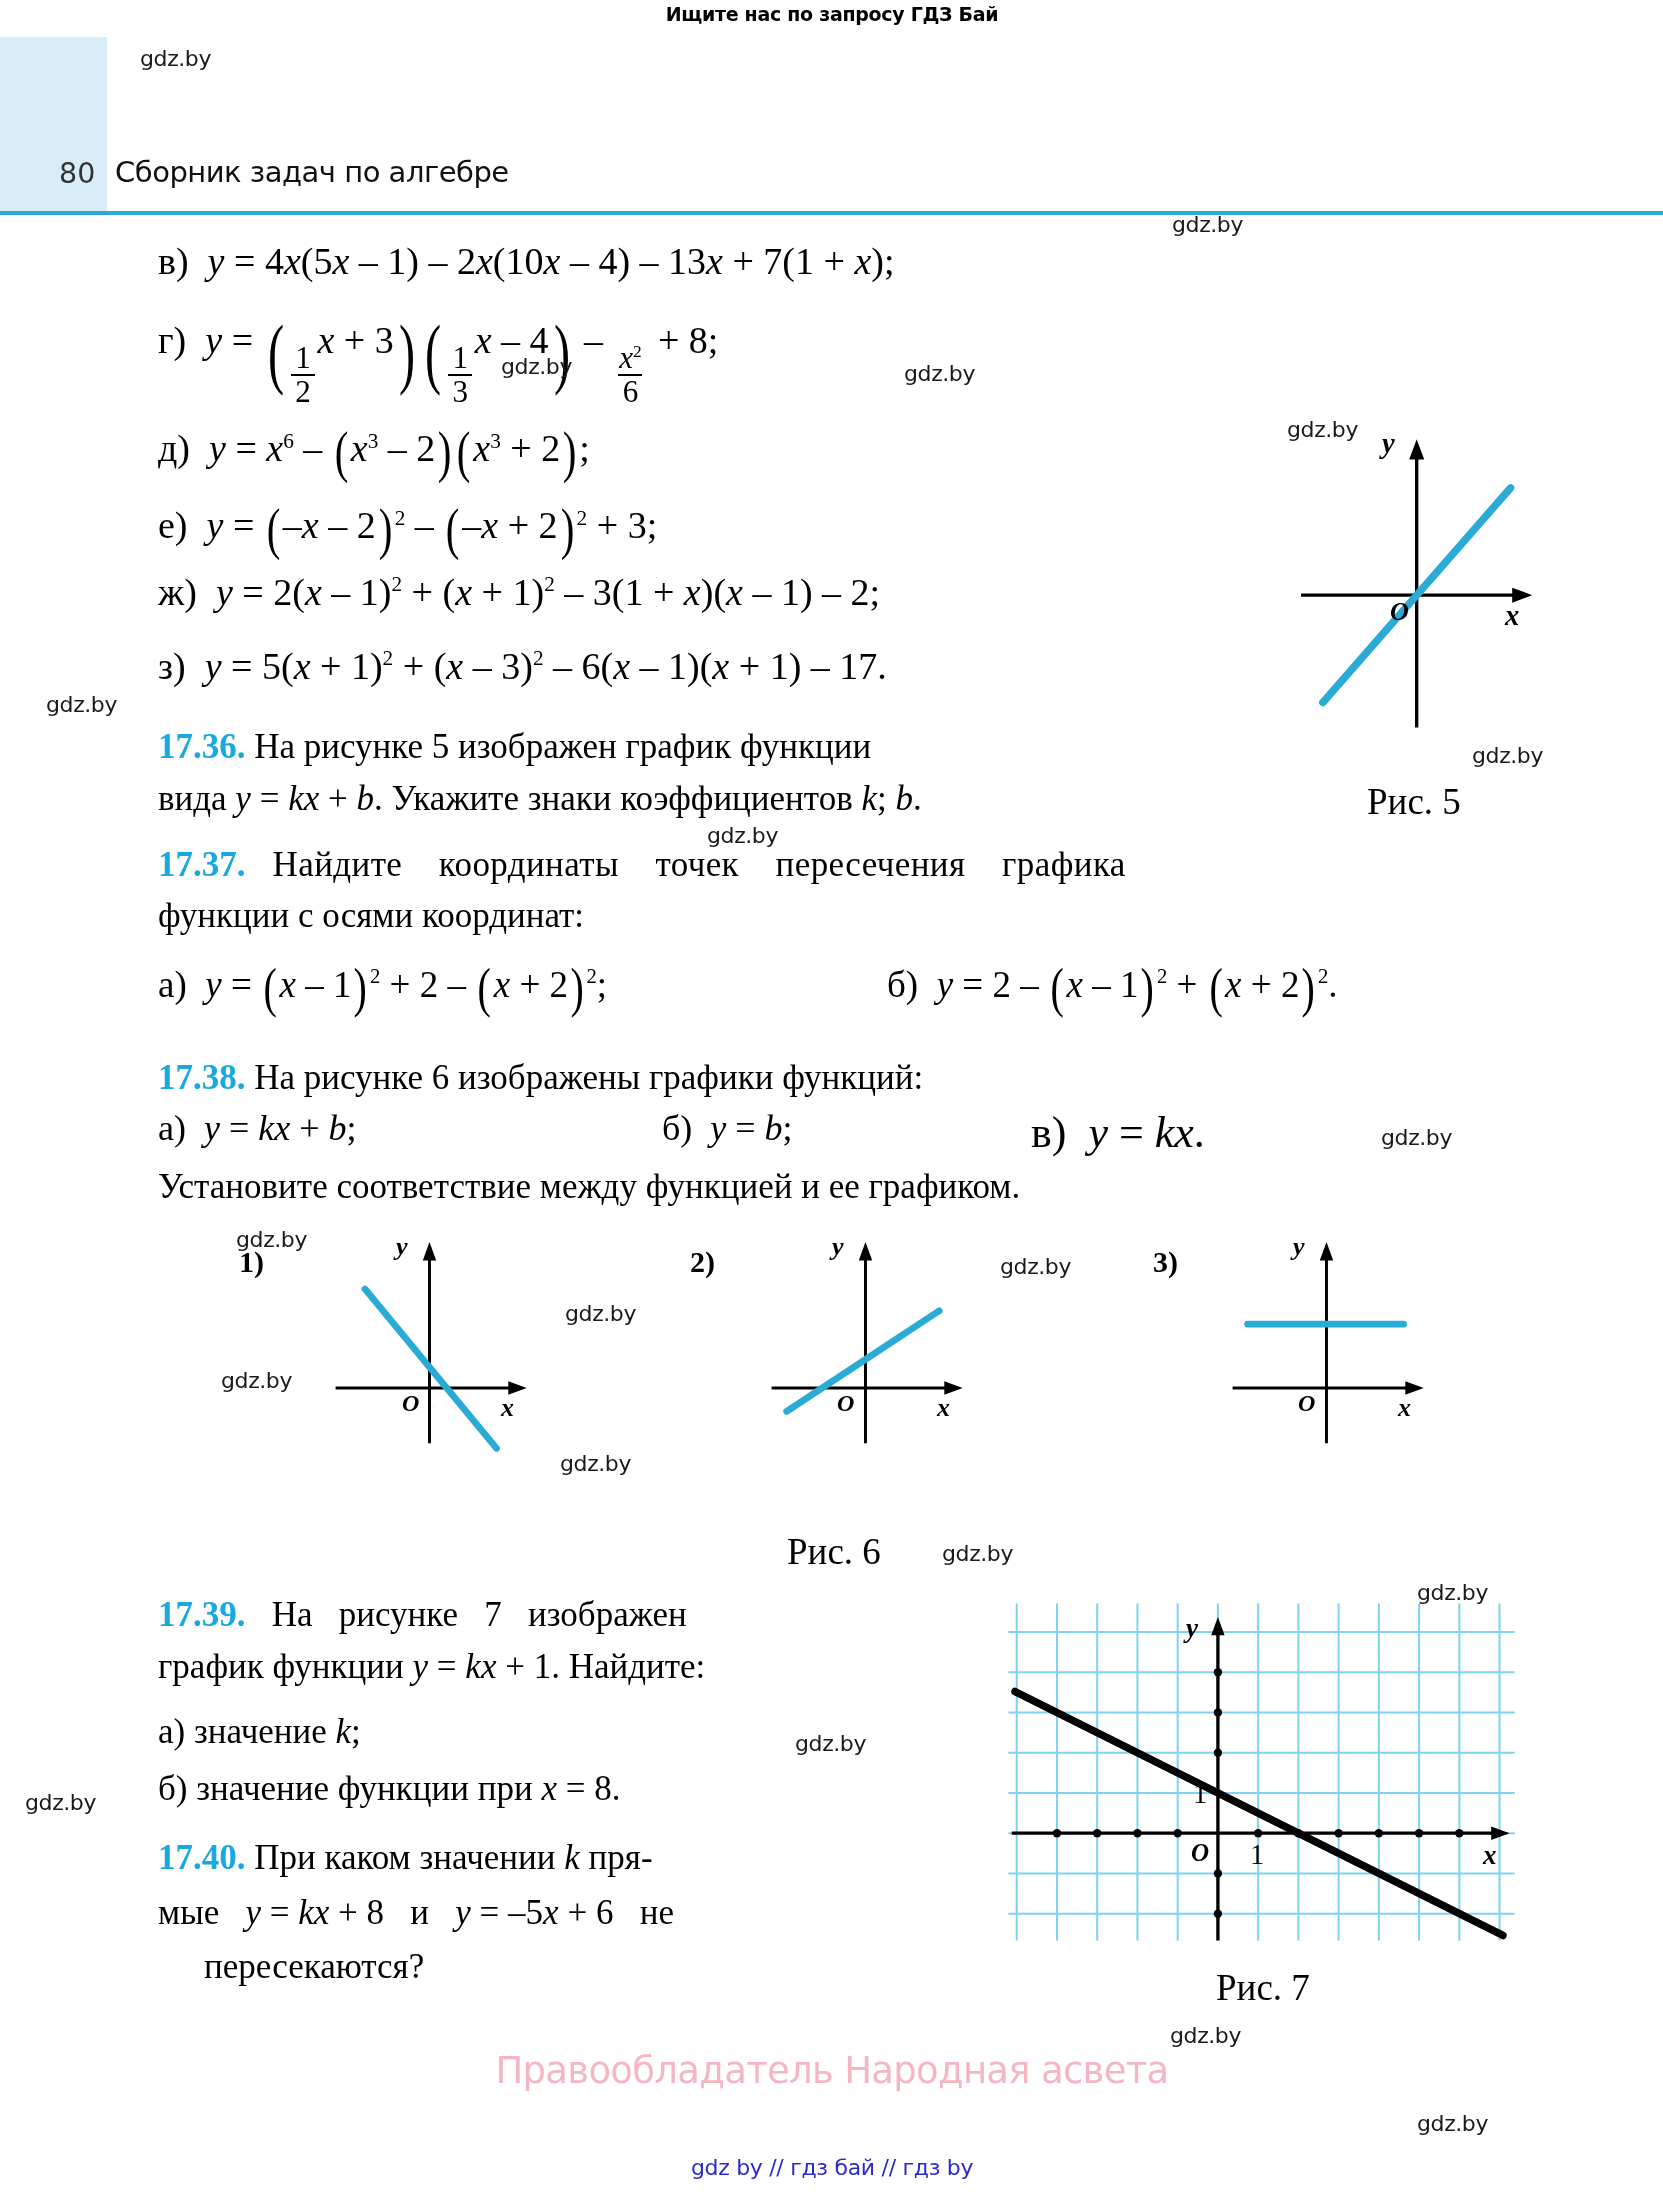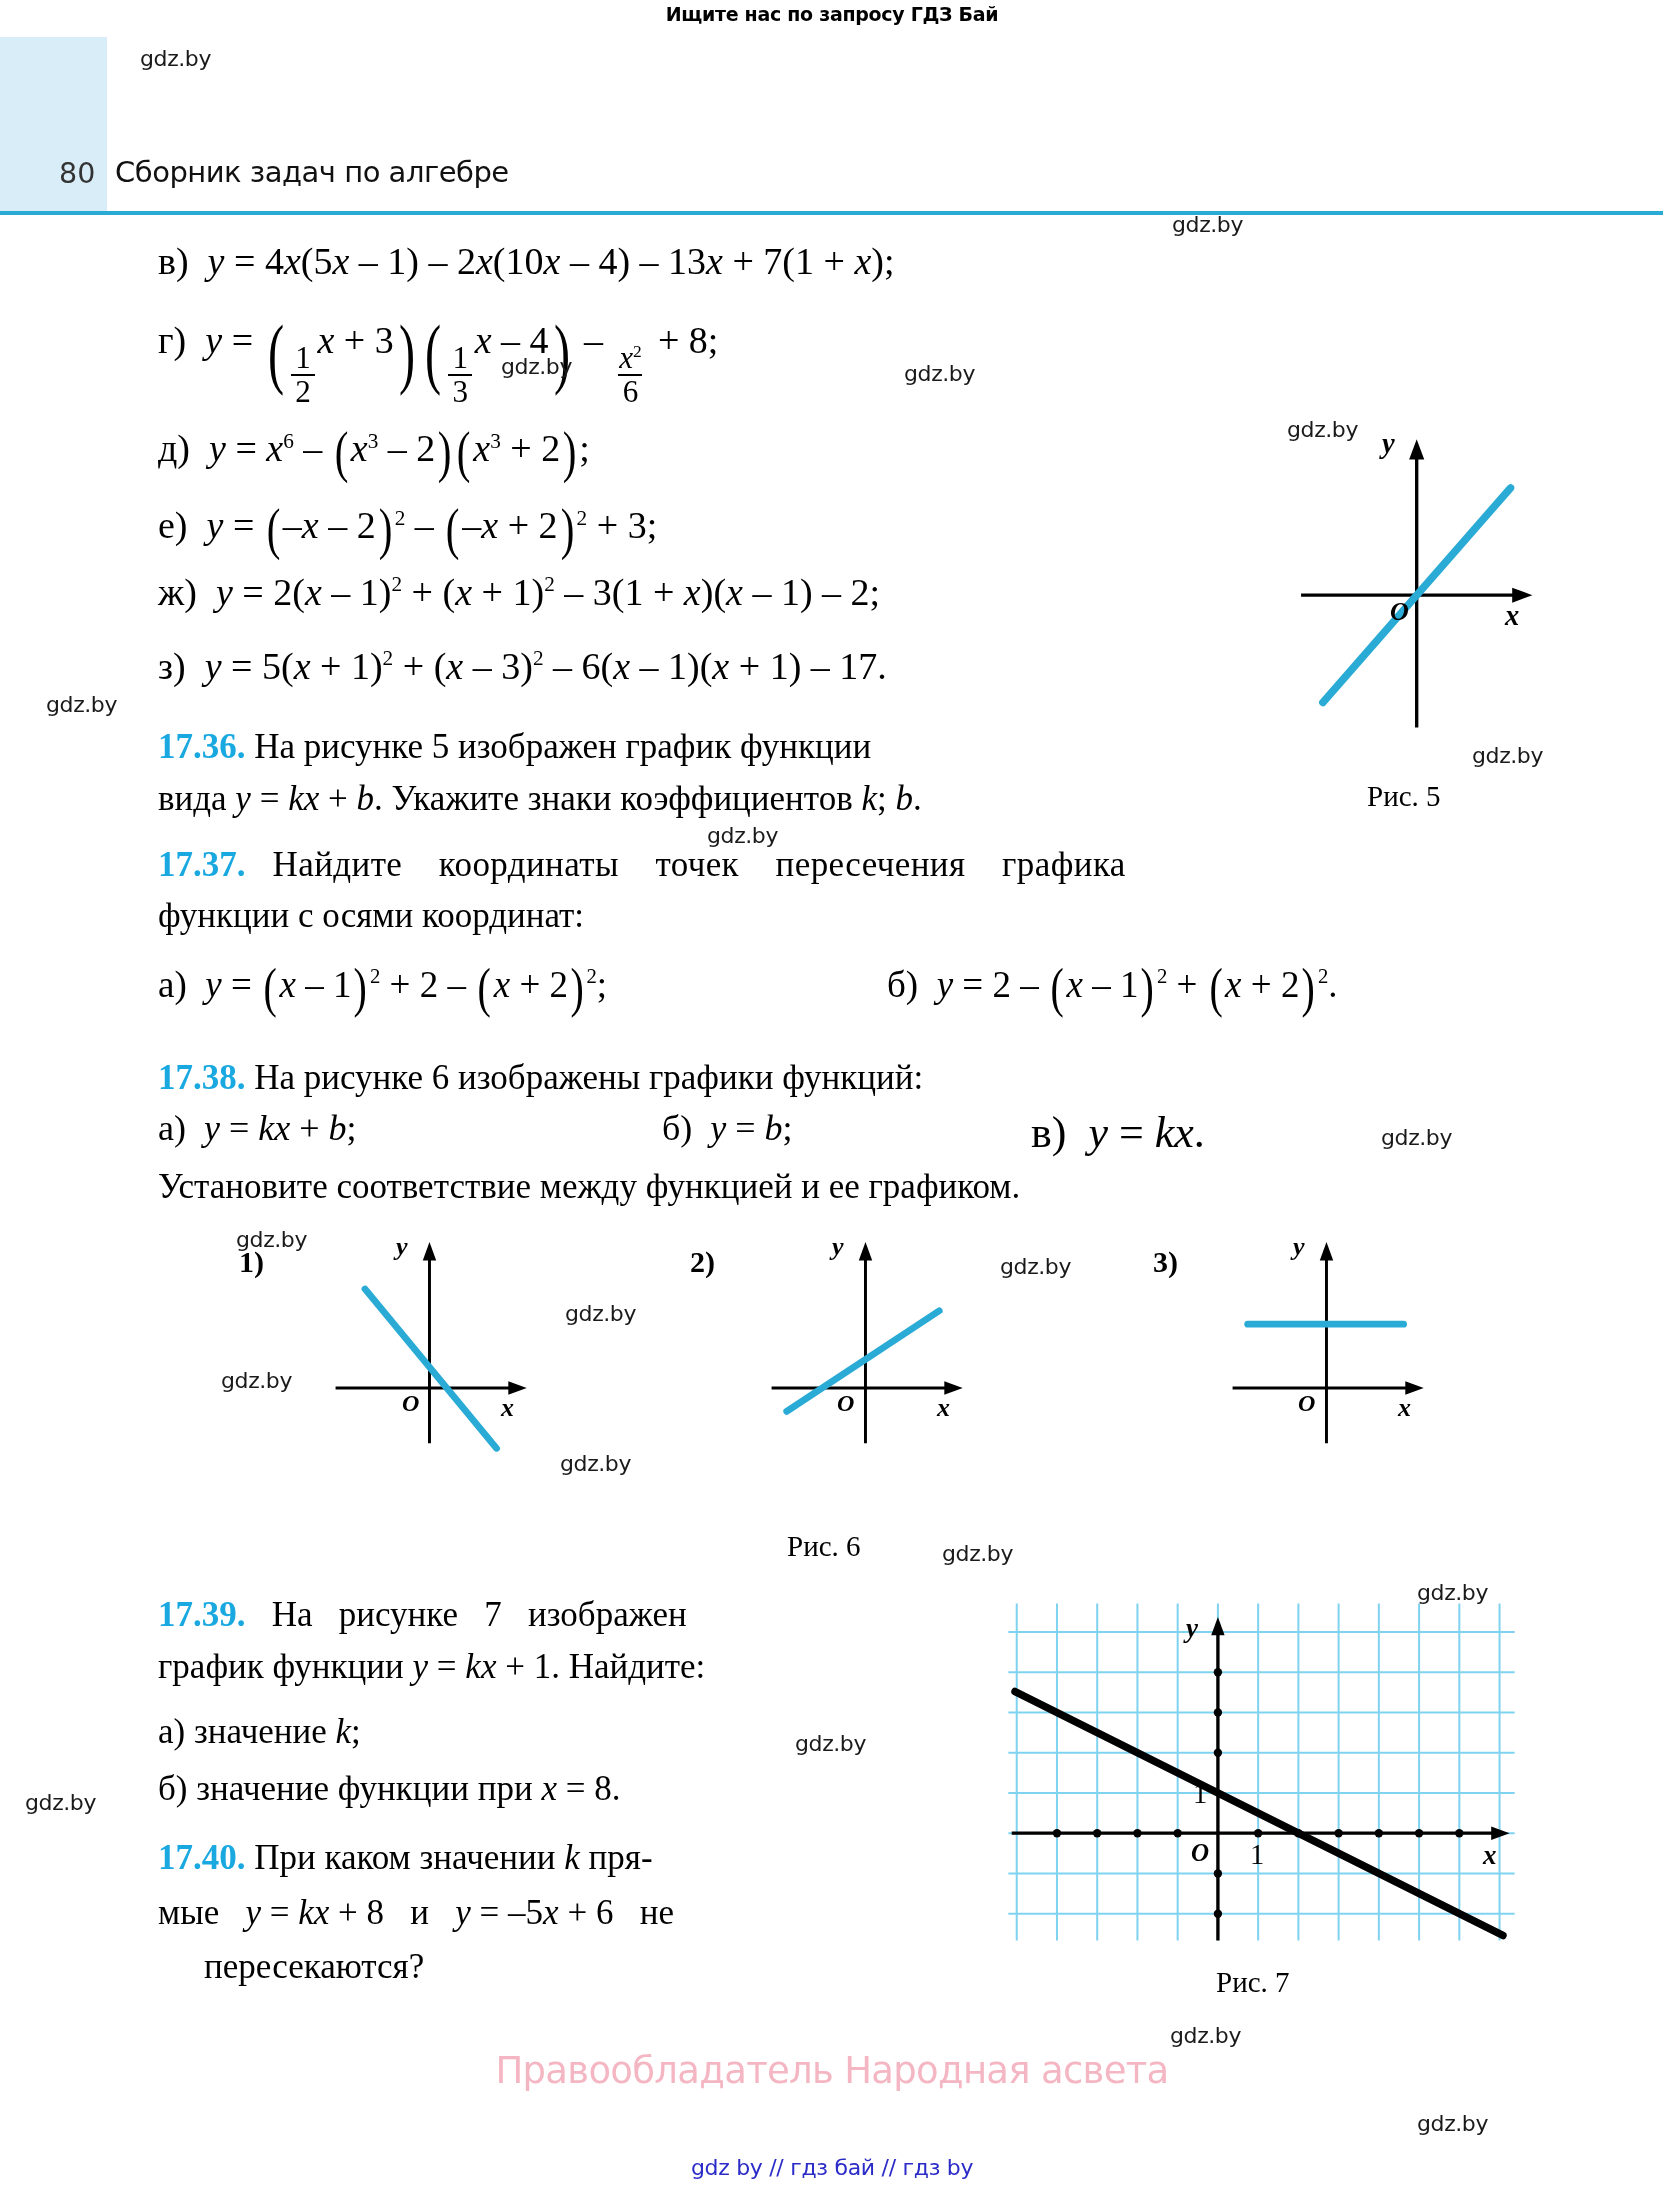--- a/index.html
+++ b/index.html
@@ -136,21 +136,21 @@
   .num-badge {
     color: #19a8e0;
     font-weight: bold;
   }
   .justified { text-align: justify; text-align-last: left; }
 
   
   .figcap {
     position: absolute;
     font-family: "Liberation Serif", serif;
-    font-size: 29px;
+    font-size: 37px;
     color: #000;
     white-space: nowrap;
   }
 
   
   #copyright {
     position: absolute;
     left: 0;
     top: 2049px;
     width: 1664px;

